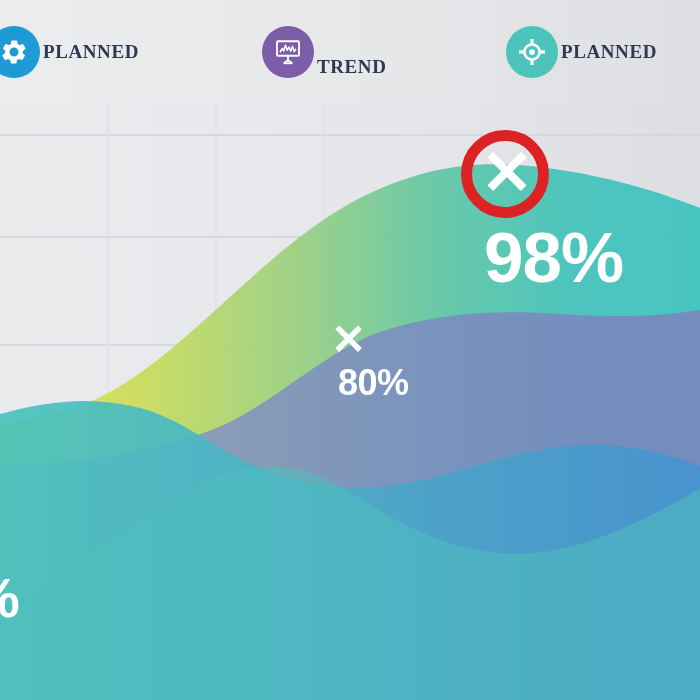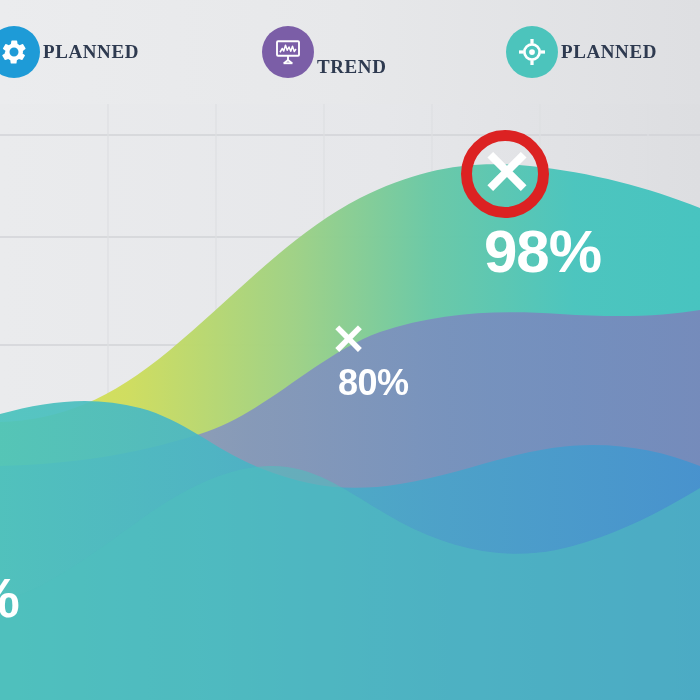--- a/index.html
+++ b/index.html
@@ -94,21 +94,21 @@
     border-radius: 50%;
     box-sizing: border-box;
     z-index: 31;
   }
   #marker-actual {
     left: 481px; top: 142px;
     font-size: 62px;
   }
   #label-actual {
     left: 484px; top: 222px;
-    font-size: 60px;
+    font-size: 71px;
     letter-spacing: -1px;
   }
 
   
   #marker-trend {
     left: 331px; top: 319px;
     font-size: 42px;
   }
   #label-trend {
     left: 338px; top: 365px;

